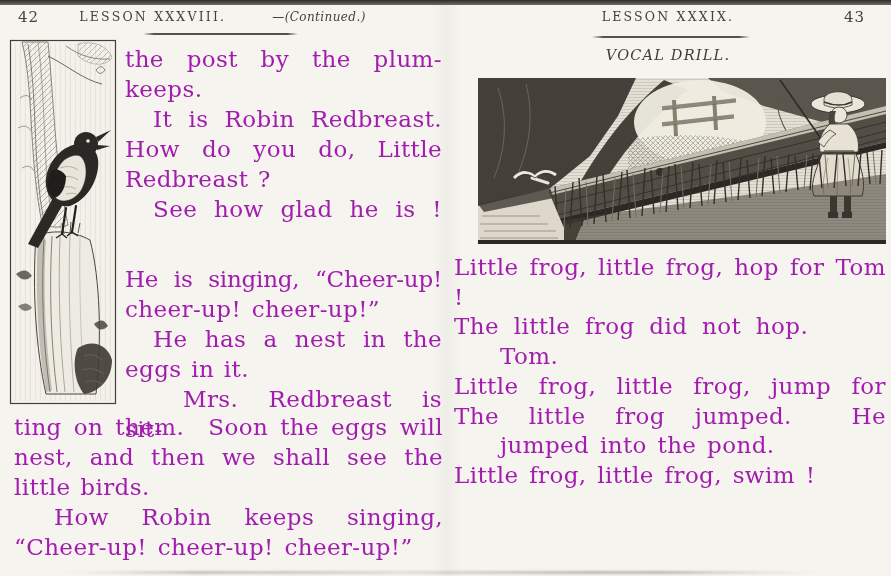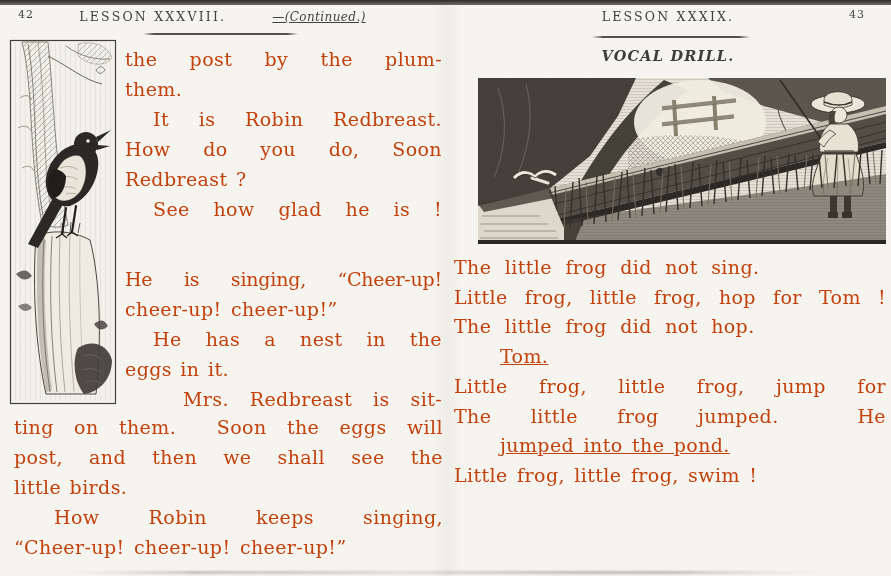--- a/index.html
+++ b/index.html
@@ -13,37 +13,37 @@
     background:linear-gradient(180deg,#2e2c29,#6f6c65);z-index:9;}
   .scan-bottom-smudge{position:absolute;bottom:2px;left:6%;right:7%;height:3px;
     border-radius:50%;filter:blur(1px);z-index:9;
     background:linear-gradient(90deg,rgba(90,88,82,0),rgba(90,88,82,.40) 18%,rgba(90,88,82,.15) 45%,rgba(90,88,82,.45) 78%,rgba(90,88,82,0));}
   .page{position:absolute;top:0;height:576px;}
   #left-page{left:0;width:445px;}
   #right-page{left:445px;width:446px;}
   .gutter-shade{position:absolute;top:0;left:432px;width:30px;height:576px;
     background:linear-gradient(90deg,rgba(60,58,52,0),rgba(60,58,52,.04),rgba(60,58,52,0));}
 
-  .pageno{position:absolute;top:8px;font-size:11px;letter-spacing:1px;color:#46433c;}
+  .pageno{position:absolute;top:8px;font-size:15px;letter-spacing:1px;color:#46433c;}
   .runhead{position:absolute;top:9px;left:0;right:0;text-align:center;
     font-size:12.5px;letter-spacing:2.2px;color:#45423c;white-space:nowrap;}
   .runhead .cont{font-style:italic;letter-spacing:.4px;font-size:12px;}
   .rule{position:absolute;height:2px;
     background:linear-gradient(90deg,rgba(85,82,76,0),#55524c 7%,#55524c 93%,rgba(85,82,76,0));}
   .subtitle{position:absolute;left:0;right:0;text-align:center;
-    font-style:italic;font-weight:bold;font-size:14.5px;letter-spacing:1.2px;color:#403d36;}
-
-  .textcol{position:absolute;font-size:19px;line-height:30px;
-    letter-spacing:.4px;word-spacing:2px;color:#c2410c;}
+    font-style:italic;font-weight:normal;font-size:14.5px;letter-spacing:1.2px;color:#403d36;}
+
+  .textcol{position:absolute;font-size:23px;line-height:30px;
+    letter-spacing:.4px;word-spacing:2px;color:#a21caf;}
   .tl{white-space:normal;}
   .j{text-align:justify;text-align-last:justify;}
   .ind{text-indent:28px;}
   .ind2{text-indent:58px;}
   .indw{text-indent:40px;}
-  .cont{padding-left:46px;text-decoration:underline;}
+  .cont{padding-left:46px;}
   .wide{word-spacing:7px;}
   .wide2{word-spacing:3px;}
   .tight{word-spacing:-5px;letter-spacing:-.2px;margin-top:40px;}
 
   .illus{position:absolute;}
 </style>
 </head>
 <body>
 
 <div class="scan-top-edge"></div>
@@ -106,35 +106,35 @@
       <path d="M89,107 L102,108 L89,112 Z" fill="#2b2925"></path>
       <circle cx="80" cy="103" r="1.8" fill="#ece9e0"></circle>
       <path d="M72,118 C80,124 80,142 72,154 C64,164 52,166 46,158 C42,148 46,132 56,122 C62,118 68,116 72,118 Z" fill="#e9e5da" stroke="#35322c" stroke-width="0.5"></path>
       <path d="M52,130 q10,-4 18,2 M50,140 q12,-4 20,2 M52,150 q10,-3 16,1 M58,156 q8,-2 12,1" stroke="#a29c8e" stroke-width="0.7" fill="none"></path>
       <path d="M44,132 C38,142 38,154 46,160 C54,158 58,148 58,138 C54,132 48,130 44,132 Z" fill="#201e1b"></path>
     </g>
   </svg>
 
   <div class="textcol" style="left:125px;top:44px;width:317px;">
     <div class="tl j">the post by the plum-</div>
-    <div class="tl">them.</div>
+    <div class="tl">keeps.</div>
     <div class="tl j ind">It is Robin Redbreast.</div>
-    <div class="tl j">How do you do, Soon</div>
+    <div class="tl j">How do you do, Little</div>
     <div class="tl">Redbreast ?</div>
     <div class="tl j ind">See how glad he is !</div>
     <div class="tl j tight">He is singing, “Cheer-up!</div>
     <div class="tl wide2">cheer-up! cheer-up!”</div>
     <div class="tl j ind">He has a nest in the</div>
     <div class="tl">eggs in it.</div>
     <div class="tl j ind2">Mrs. Redbreast is sit-</div>
   </div>
 
   <div class="textcol" style="left:14px;top:412px;width:429px;">
     <div class="tl j">ting on them.&nbsp; Soon the eggs will</div>
-    <div class="tl j">post, and then we shall see the</div>
+    <div class="tl j">nest, and then we shall see the</div>
     <div class="tl">little birds.</div>
     <div class="tl j indw">How Robin keeps singing,</div>
     <div class="tl wide2">“Cheer-up! cheer-up! cheer-up!”</div>
   </div>
 </div>
 
 <div class="page" id="right-page">
   <div class="pageno" style="right:26px;margin-left:45px;">43</div>
   <div class="runhead"><span>LESSON XXXIX.</span></div>
   <div class="rule" style="left:147px;top:36px;width:158px;"></div>
@@ -211,21 +211,20 @@
 
     <g>
       <path d="M0,128 L70,112 L86,150 L86,166 L0,166 Z" fill="#ddd8cb"></path>
       <path d="M0,126 L72,110 L76,120 L6,134 Z" fill="#3f3b33" opacity="0.8"></path>
       <path d="M4,138 H62 M2,146 H70 M6,153 H78 M2,160 H80" stroke="#8e8878" stroke-width="1.2" opacity="0.8" fill="none"></path>
     </g>
     <rect x="0" y="162" width="408" height="4" fill="#2b2823"></rect>
   </svg>
 
   <div class="textcol" style="left:9px;top:253px;width:432px;line-height:29.7px;">
-    <div class="tl wide">The little frog did not sing.</div>
     <div class="tl j">Little frog, little frog, hop for Tom !</div>
     <div class="tl wide">The little frog did not hop.</div>
     <div class="tl cont">Tom.</div>
     <div class="tl j">Little frog, little frog, jump for</div>
     <div class="tl j">The little frog jumped.&nbsp; He</div>
     <div class="tl cont wide2">jumped into the pond.</div>
     <div class="tl wide2">Little frog, little frog, swim !</div>
 
   </div>
 </div>

